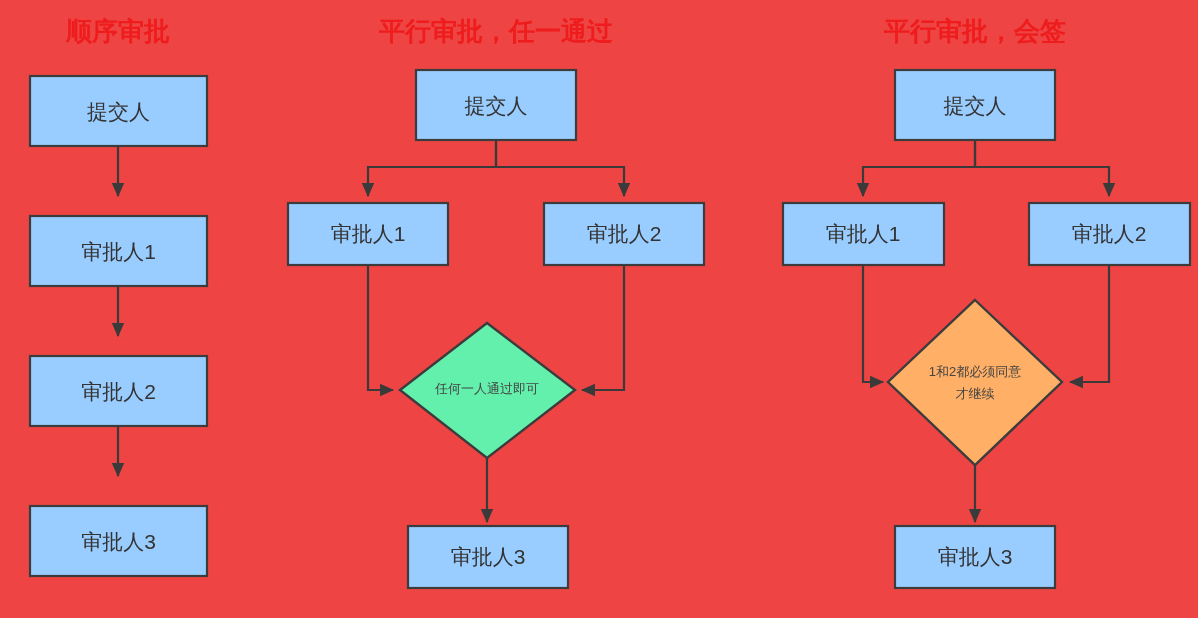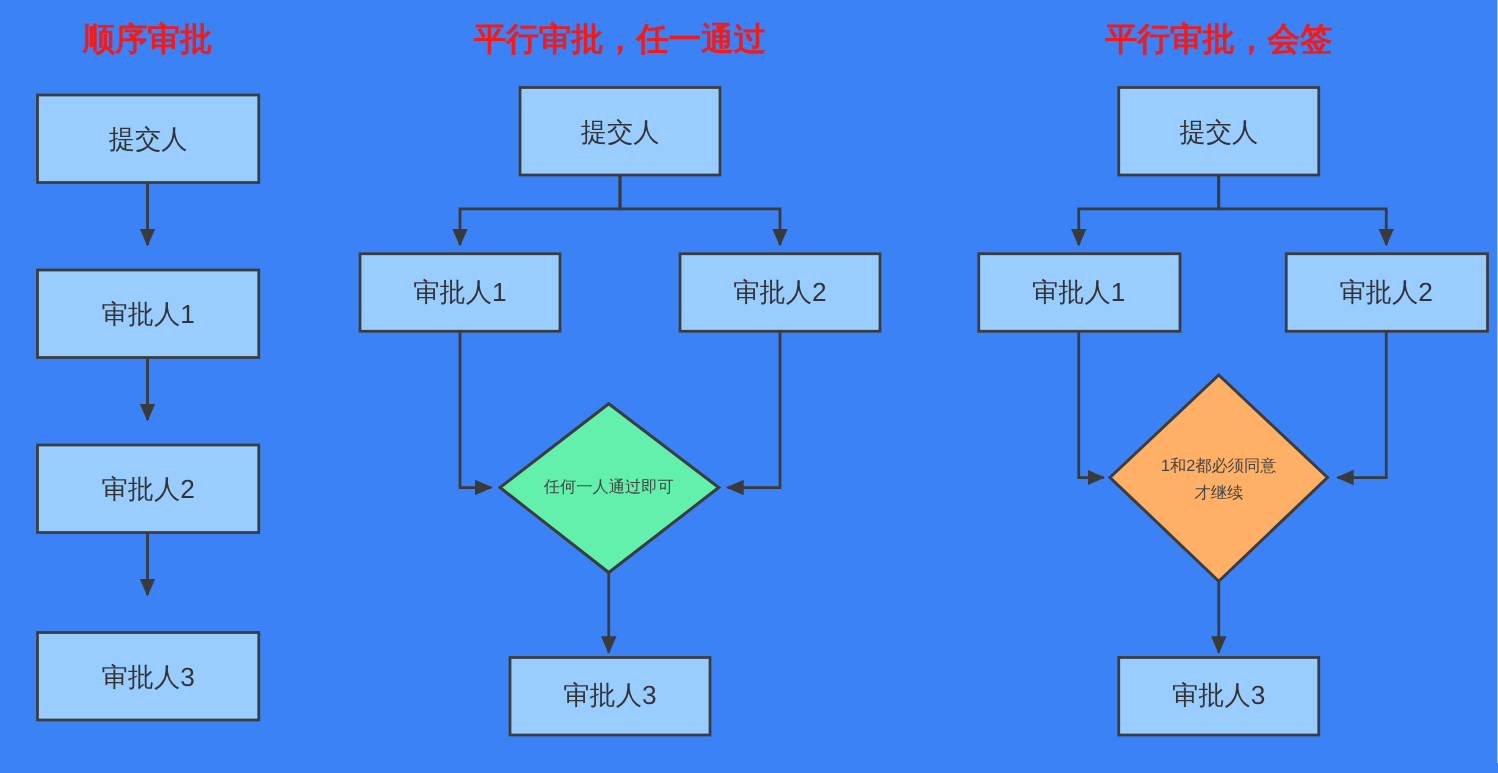--- a/index.html
+++ b/index.html
@@ -11,21 +11,21 @@
   body {
     width: 1198px;
     height: 618px;
     font-family: "Liberation Sans", "DejaVu Sans", sans-serif;
     overflow: hidden;
   }
   #canvas {
     position: relative;
     width: 1198px;
     height: 618px;
-    background: #3b82f6;
+    background: #ef4444;
   }
   svg.diagram {
     display: block;
     width: 1198px;
     height: 618px;
   }
   .col-title {
     font-family: "Liberation Sans", "DejaVu Sans", sans-serif;
     font-size: 26px;
     font-weight: bold;

